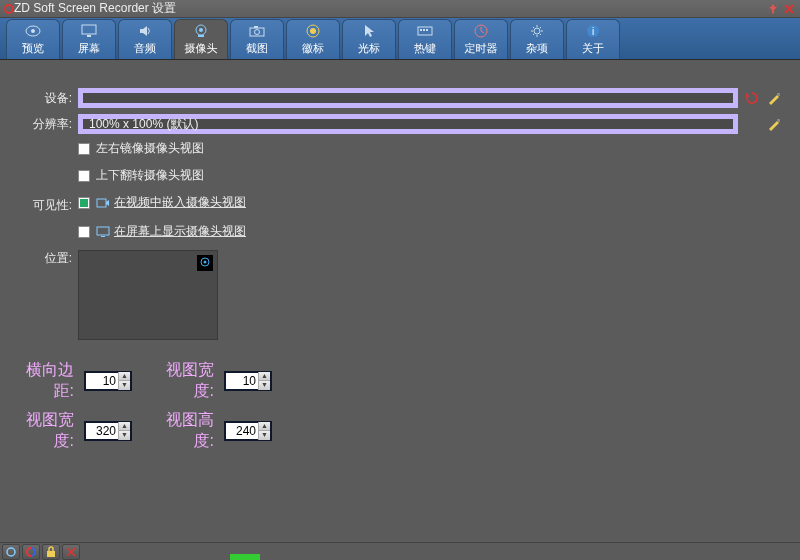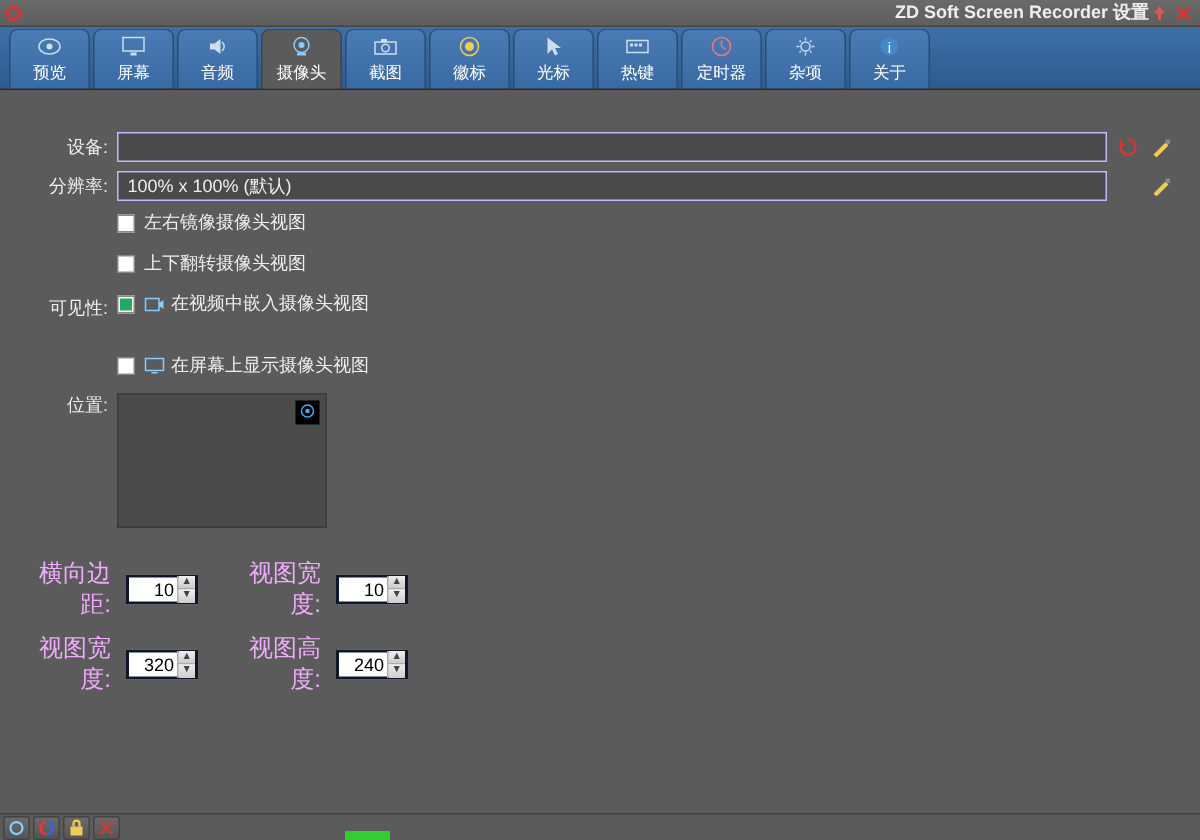--- a/index.html
+++ b/index.html
@@ -1,34 +1,34 @@
 <!DOCTYPE html>
 <html><head>
 <meta charset="utf-8">
 <style>
   * { box-sizing: border-box; margin: 0; padding: 0; font-family: "Microsoft YaHei", "SimSun", sans-serif; }
   body { width: 800px; height: 560px; background: #5b5b5b; color: #e0e0e0; font-size: 12px; overflow: hidden; position: relative; }
 
   .titlebar { height: 18px; background: linear-gradient(#6a6a6a,#5e5e5e); display: flex; align-items: center; border-bottom: 1px solid #444; position: relative; }
   .titlebar .rec { width: 10px; height: 10px; border: 2px solid #d33; border-radius: 50%; margin-left: 4px; }
-  .titlebar .title { flex: 1; text-align: right; color: #eee; font-size: 12px; font-weight: bold; }
+  .titlebar .title { flex: 1; text-align: left; color: #eee; font-size: 12px; }
   .titlebar .winbtns { display: flex; gap: 2px; margin-right: 4px; }
   .titlebar .winbtns span { width: 14px; height: 14px; display: flex; align-items: center; justify-content: center; }
   .pin svg, .close svg { width: 12px; height: 12px; }
 
   .tabbar { height: 42px; background: linear-gradient(#3e6fa8,#2d5b8f); display: flex; align-items: flex-end; padding: 0 6px; gap: 2px; border-bottom: 1px solid #2a2a2a; }
   .tab { flex: 0 0 auto; width: 54px; height: 40px; background: linear-gradient(#4a7bb5,#3a6aa3); border: 1px solid #2d4d73; border-bottom: none; border-radius: 6px 6px 0 0; display: flex; flex-direction: column; align-items: center; justify-content: center; color: #fff; cursor: pointer; font-size: 11px; }
   .tab .ticon { width: 16px; height: 16px; margin-bottom: 2px; display: flex; align-items: center; justify-content: center; }
   .tab.active { background: #5b5b5b; border-color: #444; color: #fff; }
 
   .content { padding: 28px 16px 16px 16px; }
   .row { display: flex; align-items: center; margin-bottom: 6px; }
   .row-label { width: 62px; text-align: right; color: #eee; padding-right: 6px; font-size: 12px; }
   .row-body { flex: 0 0 auto; display: flex; align-items: center; gap: 6px; }
-  .textfield { height: 20px; background: #4a4a4a; border: 1px solid #c4b5fd; color: #eee; padding: 0 6px; font-size: 12px; display: flex; align-items: center; }
+  .textfield { height: 20px; background: #4a4a4a; border: 5px solid #c4b5fd; color: #eee; padding: 0 6px; font-size: 12px; display: flex; align-items: center; }
   .textfield.device { width: 660px; }
   .textfield.res { width: 660px; }
   .iconbtn { width: 16px; height: 16px; display: flex; align-items: center; justify-content: center; cursor: pointer; }
 
   .chk-row { display: flex; align-items: center; margin-bottom: 4px; }
   .chk { width: 12px; height: 12px; background: #fff; border: 1px solid #888; margin-right: 6px; display: inline-flex; align-items: center; justify-content: center; }
   .chk.checked::after { content:""; width:8px; height:8px; background:#2a6; }
   .chk-label { color: #eee; font-size: 12px; }
   .chk-ico { width:14px; height:14px; margin-right:4px; display:flex; align-items:center; justify-content:center; }
 
@@ -221,21 +221,21 @@
       <div class="row-body">
     <div class="chk-row">
       <span class="chk"></span>
       <span class="chk-label">上下翻转摄像头视图</span>
     </div>
   </div>
     </div>
 
   <div class="row" style="align-items:flex-start;">
     <div class="row-label" style="padding-top:3px;">可见性:</div>
-    <div class="row-body" style="flex-direction:column; align-items:flex-start; gap:20px;">
+    <div class="row-body" style="flex-direction:column; align-items:flex-start; gap:8px;text-decoration:underline;">
       <div class="chk-row">
         <span class="chk checked"></span>
         <span class="chk-ico">
             <svg width="14" height="12">
               <rect x="1" y="2" width="9" height="8" fill="none" stroke="#8cf"></rect>
               <path d="M10 5l3-2v6l-3-2z" fill="#8cf"></path>
             </svg>
           </span>
         <span class="chk-label">在视频中嵌入摄像头视图</span>
       </div>

